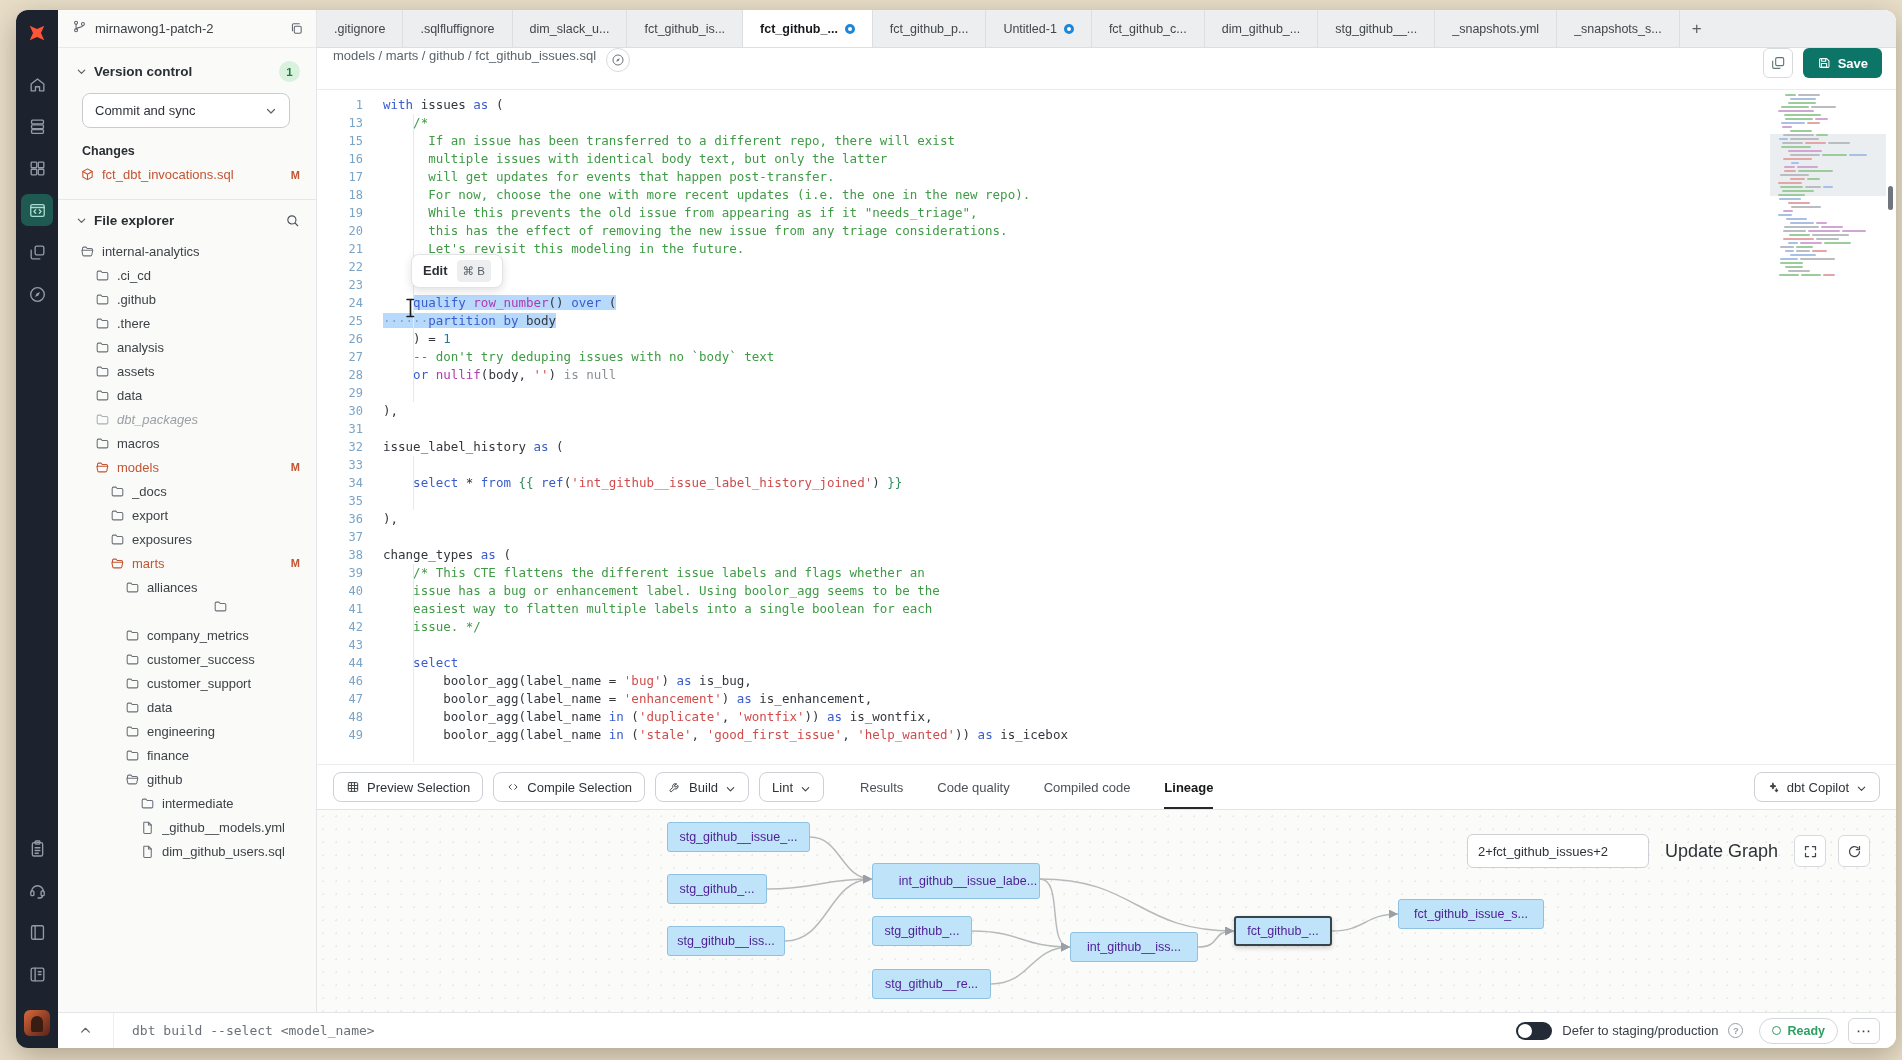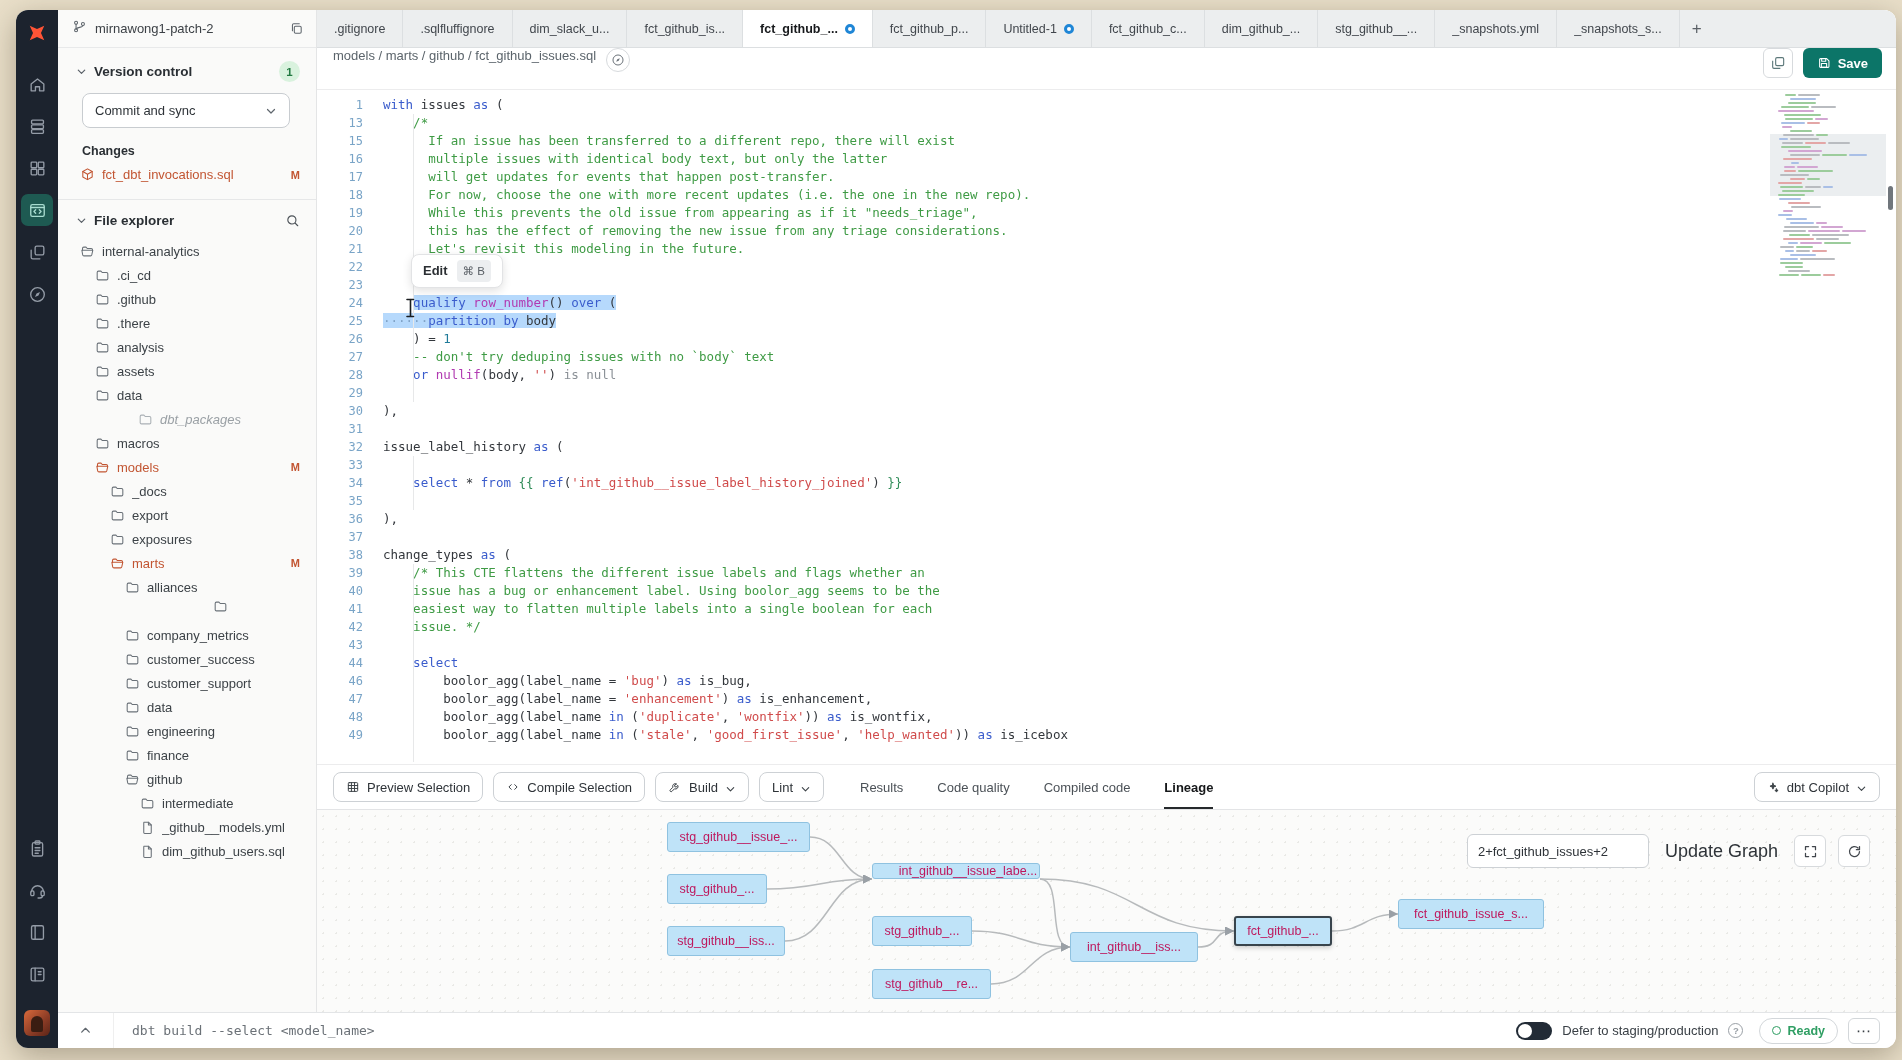--- a/index.html
+++ b/index.html
@@ -109,21 +109,21 @@
   .ttab { display:flex; align-items:center; font-size:13px; color:#4b5157; cursor:pointer; border-bottom:3px solid transparent; padding-top:3px; }
   .ttab.active { color:#16181a; font-weight:bold; border-bottom-color:#26292c; }
   .copilot { margin-left:auto; height:30px; border:1px solid #cdd1d5; border-radius:8px; background:#fff; display:flex;
     align-items:center; gap:7px; padding:0 12px; font-size:13px; color:#2e3338; cursor:pointer; }
   .copilot svg { width:13px; height:13px; color:#3c4247; }
 
   
   .lineage { height:203px; flex:none; position:relative; border-top:1px solid #e3e4e6;
     background:#fbfbfa; background-image:radial-gradient(#e9e9e6 1px, transparent 1px); background-size:13px 13px; overflow:hidden; }
   .lineage svg.edges { position:absolute; inset:0; width:100%; height:100%; }
-  .lnode { position:absolute; background:#bfe3f8; border:1px solid #8fc2e0; border-radius:3px; font-size:12.5px; color:#be185d;
+  .lnode { position:absolute; background:#bfe3f8; border:1px solid #8fc2e0; border-radius:3px; font-size:12.5px; color:#4c1d95;
     display:flex; align-items:center; justify-content:center; padding:0 8px; white-space:nowrap; overflow:hidden; cursor:pointer; }
   .lnode.selected { border:2px solid #38444c; box-shadow:0 2px 5px rgba(0,0,0,.18); }
   .lctrl { position:absolute; top:24px; right:26px; display:flex; align-items:center; gap:12px; }
   .lsearch { width:182px; height:34px; border:1px solid #cdd1d5; border-radius:6px; background:#fff; padding:0 10px;
     font-size:13px; color:#2e3338; font-family:inherit; }
   .lupdate { font-size:18px; color:#2e3338; background:transparent; border:none; cursor:pointer; font-family:inherit; padding:0 4px; }
   .licon { width:32px; height:32px; border:1px solid #d7dadd; border-radius:6px; background:#fff; display:flex;
     align-items:center; justify-content:center; color:#41464c; cursor:pointer; }
   .licon svg { width:15px; height:15px; }
 
@@ -341,21 +341,21 @@
     <span class="tl">assets</span>
               </div>
               <div class="trow" style="padding-left: 37px;">
                 <span style="display:flex;width:15px;height:15px">
                   <svg viewBox="0 0 24 24" fill="none" stroke="currentColor" stroke-width="1.7" stroke-linecap="round" stroke-linejoin="round">
                     <path d="M3.5 7a2 2 0 0 1 2-2h4l2 2.2h7a2 2 0 0 1 2 2V17a2 2 0 0 1-2 2h-13a2 2 0 0 1-2-2z"></path>
                   </svg>
                 </span>
     <span class="tl">data</span>
               </div>
-              <div class="trow muted" style="padding-left: 37px; margin-left: 43px;">
+              <div class="trow muted" style="padding-left: 37px;">
                 <span style="display:flex;width:15px;height:15px">
                   <svg viewBox="0 0 24 24" fill="none" stroke="currentColor" stroke-width="1.7" stroke-linecap="round" stroke-linejoin="round">
                     <path d="M3.5 7a2 2 0 0 1 2-2h4l2 2.2h7a2 2 0 0 1 2 2V17a2 2 0 0 1-2 2h-13a2 2 0 0 1-2-2z"></path>
                   </svg>
                 </span>
     <span class="tl">dbt_packages</span>
               </div>
               <div class="trow" style="padding-left: 37px;">
                 <span style="display:flex;width:15px;height:15px">
                   <svg viewBox="0 0 24 24" fill="none" stroke="currentColor" stroke-width="1.7" stroke-linecap="round" stroke-linejoin="round">
@@ -936,21 +936,21 @@
             <span class="licon">
               <svg viewBox="0 0 24 24" fill="none" stroke="currentColor" stroke-width="2" stroke-linecap="round" stroke-linejoin="round">
                   <path d="M20 12a8 8 0 1 1-2.3-5.6"></path>
                   <path d="M20 4v5h-5"></path>
                 </svg>
             </span>
           </div>
         <div class="lnode" style="left: 350px; top: 12px; width: 143px; height: 30px;">stg_github__issue_...</div>
             <div class="lnode" style="left: 350px; top: 64px; width: 100px; height: 30px;">stg_github_...</div>
             <div class="lnode" style="left: 350px; top: 116px; width: 118px; height: 30px;">stg_github__iss...</div>
-            <div class="lnode" style="left: 555px; top: 53px; width: 168px; height: 16px; padding-left: 32px;">int_github__issue_labe...</div>
+            <div class="lnode" style="left: 555px; top: 53px; width: 168px; height: 36px; padding-left: 32px;">int_github__issue_labe...</div>
             <div class="lnode" style="left: 555px; top: 106px; width: 100px; height: 30px;">stg_github_...</div>
             <div class="lnode" style="left: 555px; top: 159px; width: 119px; height: 30px;">stg_github__re...</div>
             <div class="lnode" style="left: 753px; top: 122px; width: 128px; height: 30px;">int_github__iss...</div>
             <div class="lnode selected" style="left: 917px; top: 106px; width: 98px; height: 30px;">fct_github_...</div>
             <div class="lnode" style="left: 1081px; top: 89px; width: 146px; height: 30px;">fct_github_issue_s...</div>
           </div>
       </div>
     </div>
 
     <div class="statusbar">

